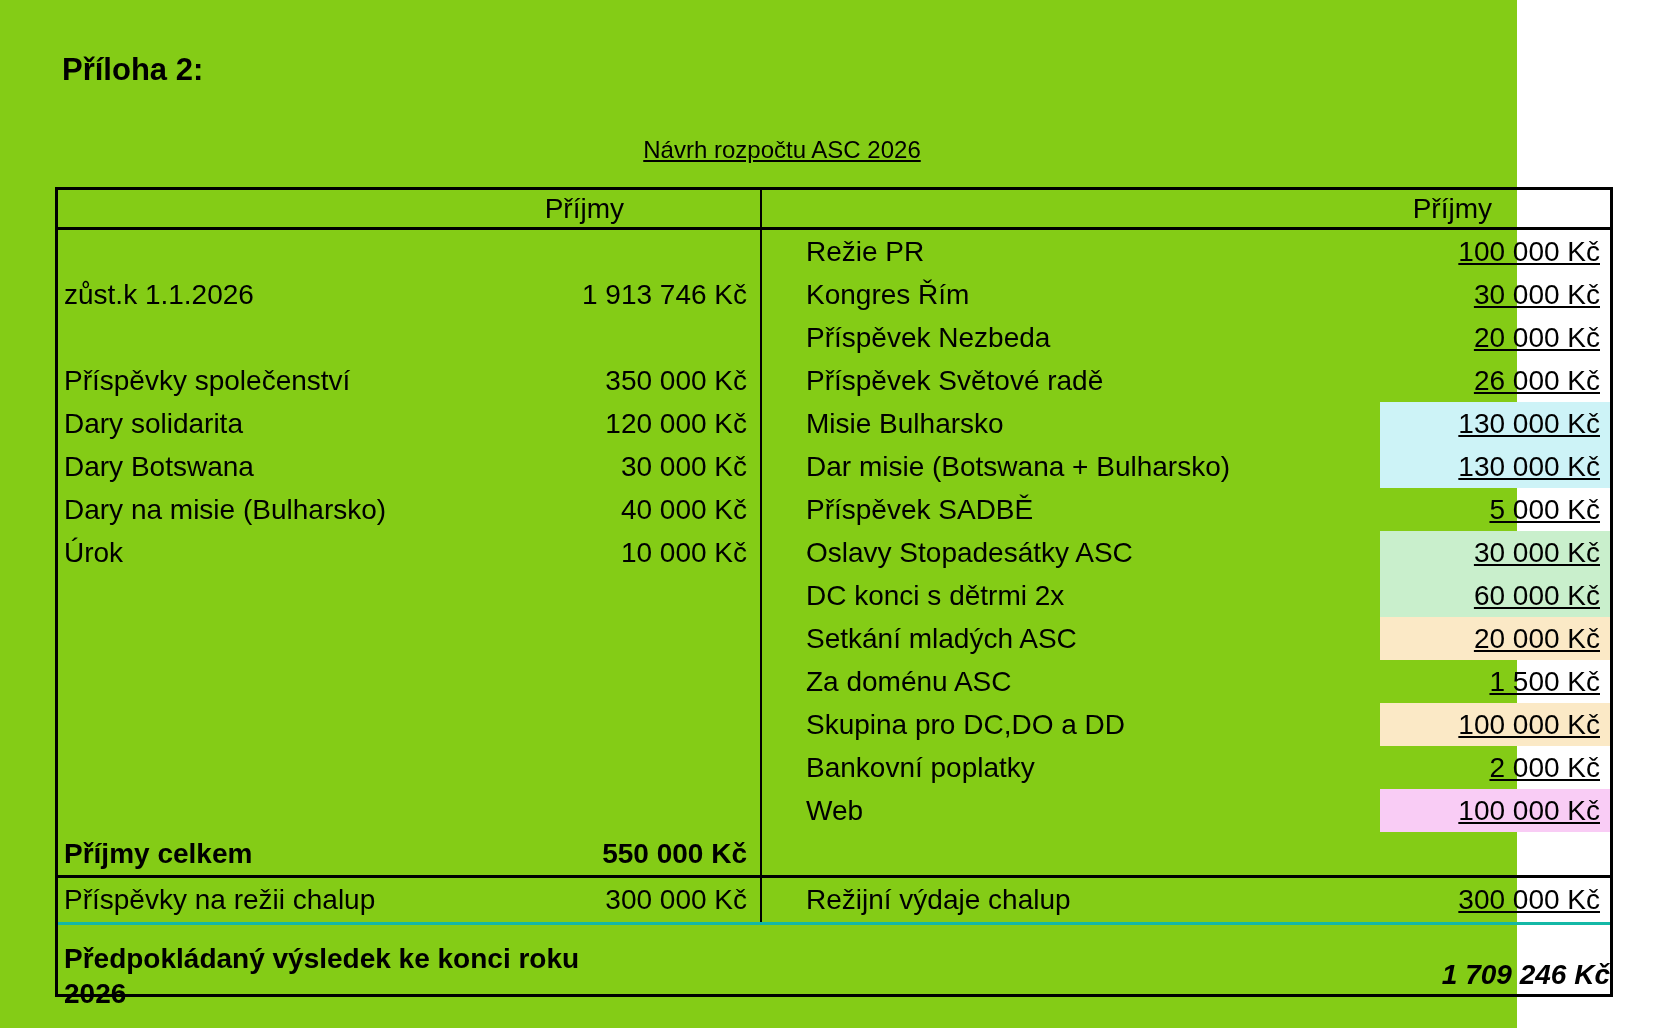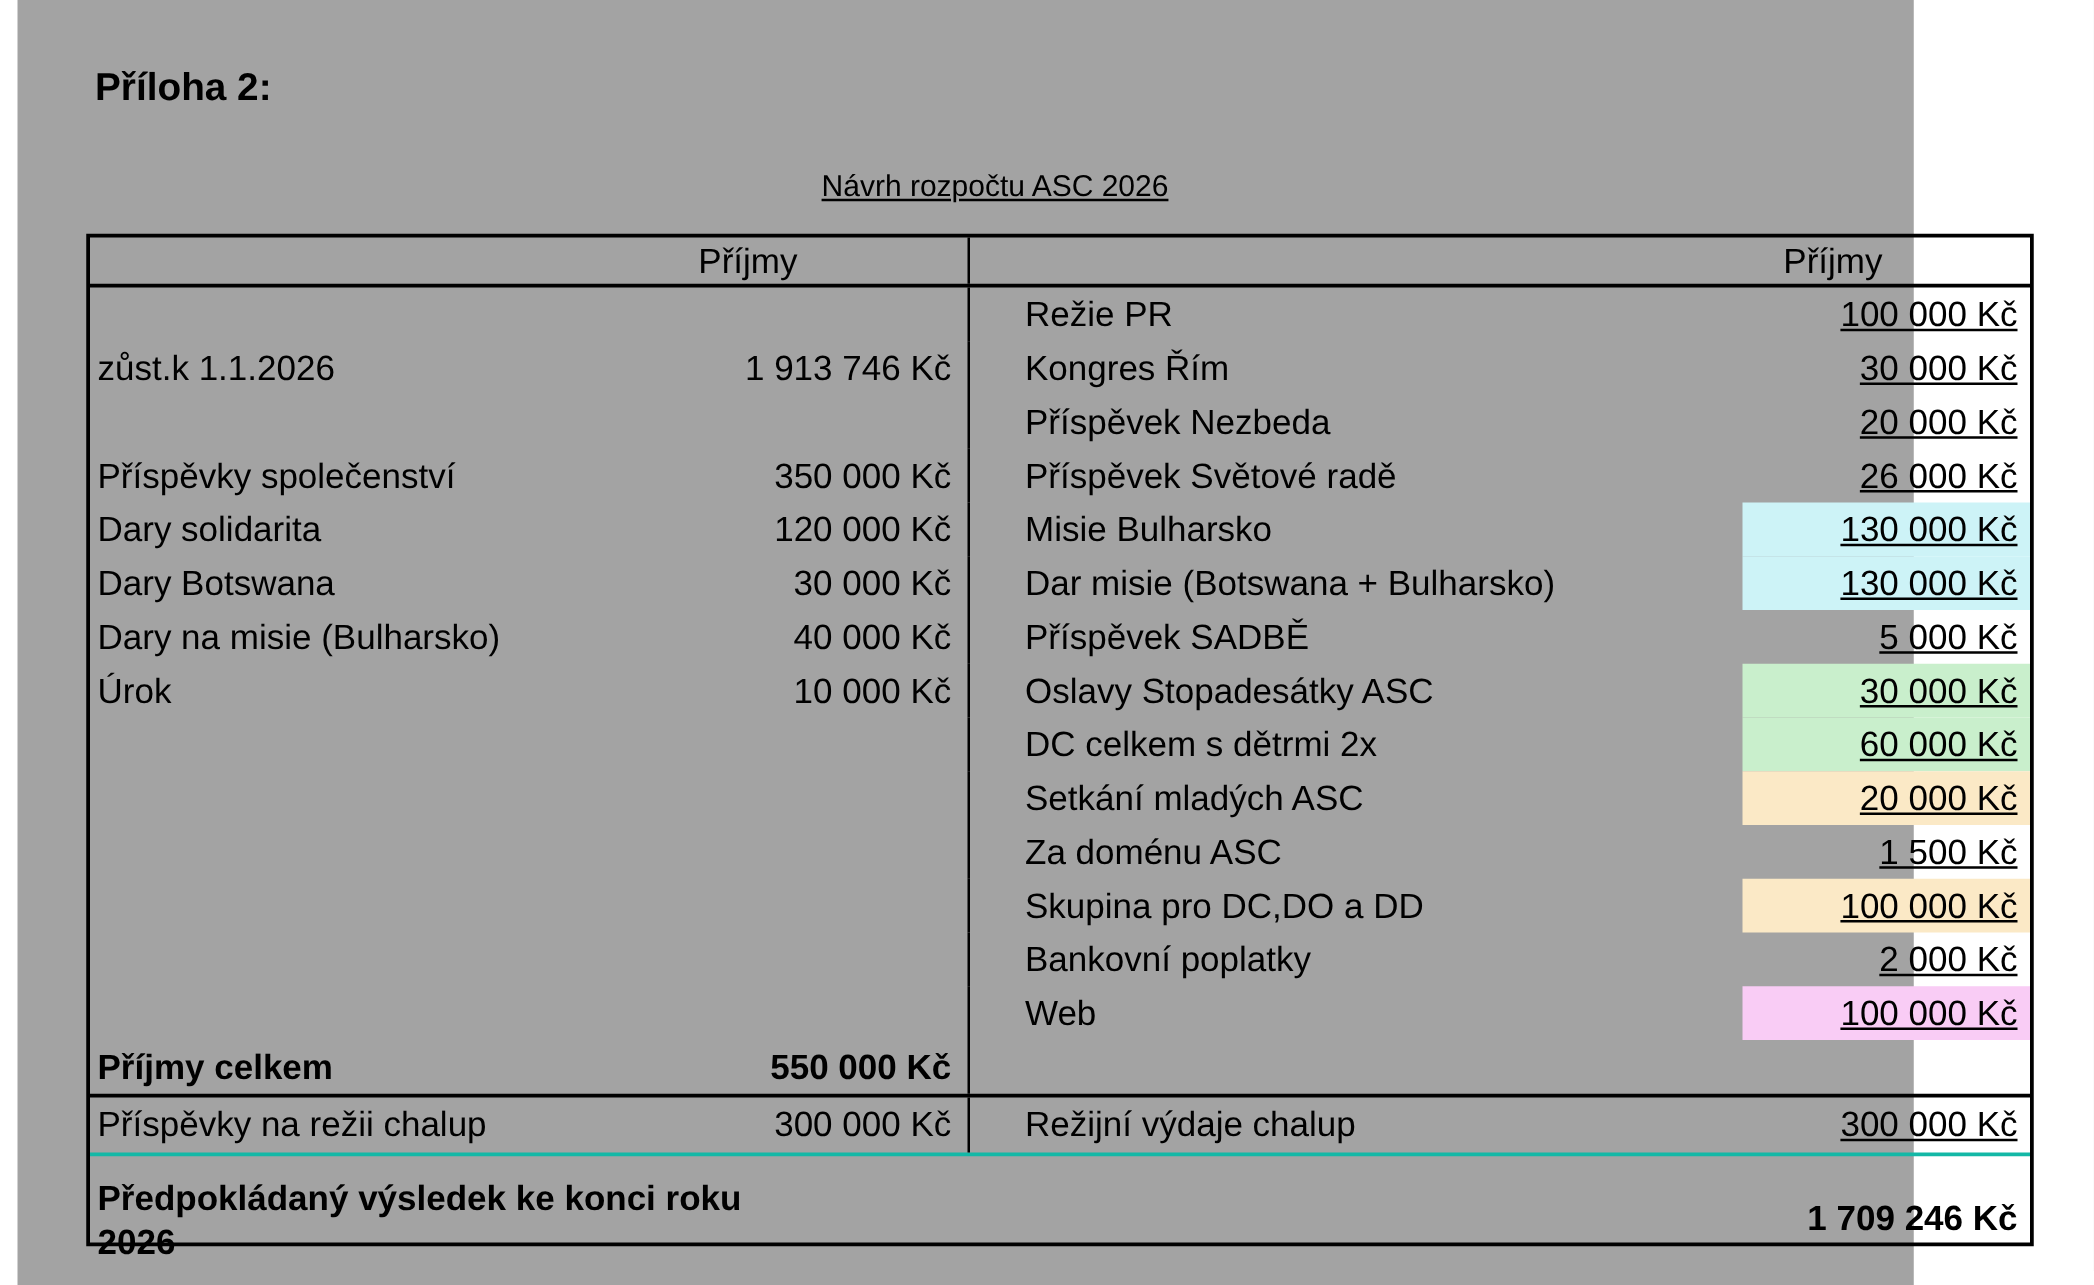--- a/index.html
+++ b/index.html
@@ -1,23 +1,22 @@
 <!DOCTYPE html>
 <html><head>
 <meta charset="utf-8">
 <style>
   html, body { margin: 0; padding: 0; background: #ffffff; }
   .page {
     position: relative;
     width: 1517px;
     height: 1028px;
-    background: #a3a3a3;
+    background: #84cc16;
     font-family: "Liberation Sans", sans-serif;
     color: #000000;
-    margin-left: 14px;
   }
   .attachment-title {
     position: absolute;
     left: 62px;
     top: 52px;
     font-size: 31px;
     font-weight: bold;
   }
   .table-title {
     position: absolute;
@@ -73,27 +72,27 @@
     height: 44px;
   }
   .result-row {
     height: 69px;
     display: flex;
     font-weight: bold;
   }
   .result-label { flex: 1; padding-left: 6px; padding-top: 16px; line-height: 35px; }
   .result-amount {
     width: 300px;
-    padding-right: 10px;
     display: flex;
     align-items: flex-end;
     justify-content: flex-end;
     padding-bottom: 2px;
     line-height: 35px;
     box-sizing: border-box;
+    font-style: italic;
   }
 </style>
 </head>
 <body>
 
 <div class="page">
 
   <div class="attachment-title">Příloha 2:</div>
 
   <div class="table-title">Návrh rozpočtu ASC 2026</div>
@@ -192,21 +191,21 @@
         <span class="ramount" style="background-color: rgb(201, 239, 204);">30 000 Kč</span>
       </div>
     </div>
 
     <div class="row">
       <div class="lhalf">
         <span class="llabel"></span>
         <span class="lamount"></span>
       </div>
       <div class="rhalf">
-        <span class="rlabel">DC celkem s dětrmi 2x</span>
+        <span class="rlabel">DC konci s dětrmi 2x</span>
         <span class="ramount" style="background-color: rgb(201, 239, 204);">60 000 Kč</span>
       </div>
     </div>
 
     <div class="row">
       <div class="lhalf">
         <span class="llabel"></span>
         <span class="lamount"></span>
       </div>
       <div class="rhalf">

